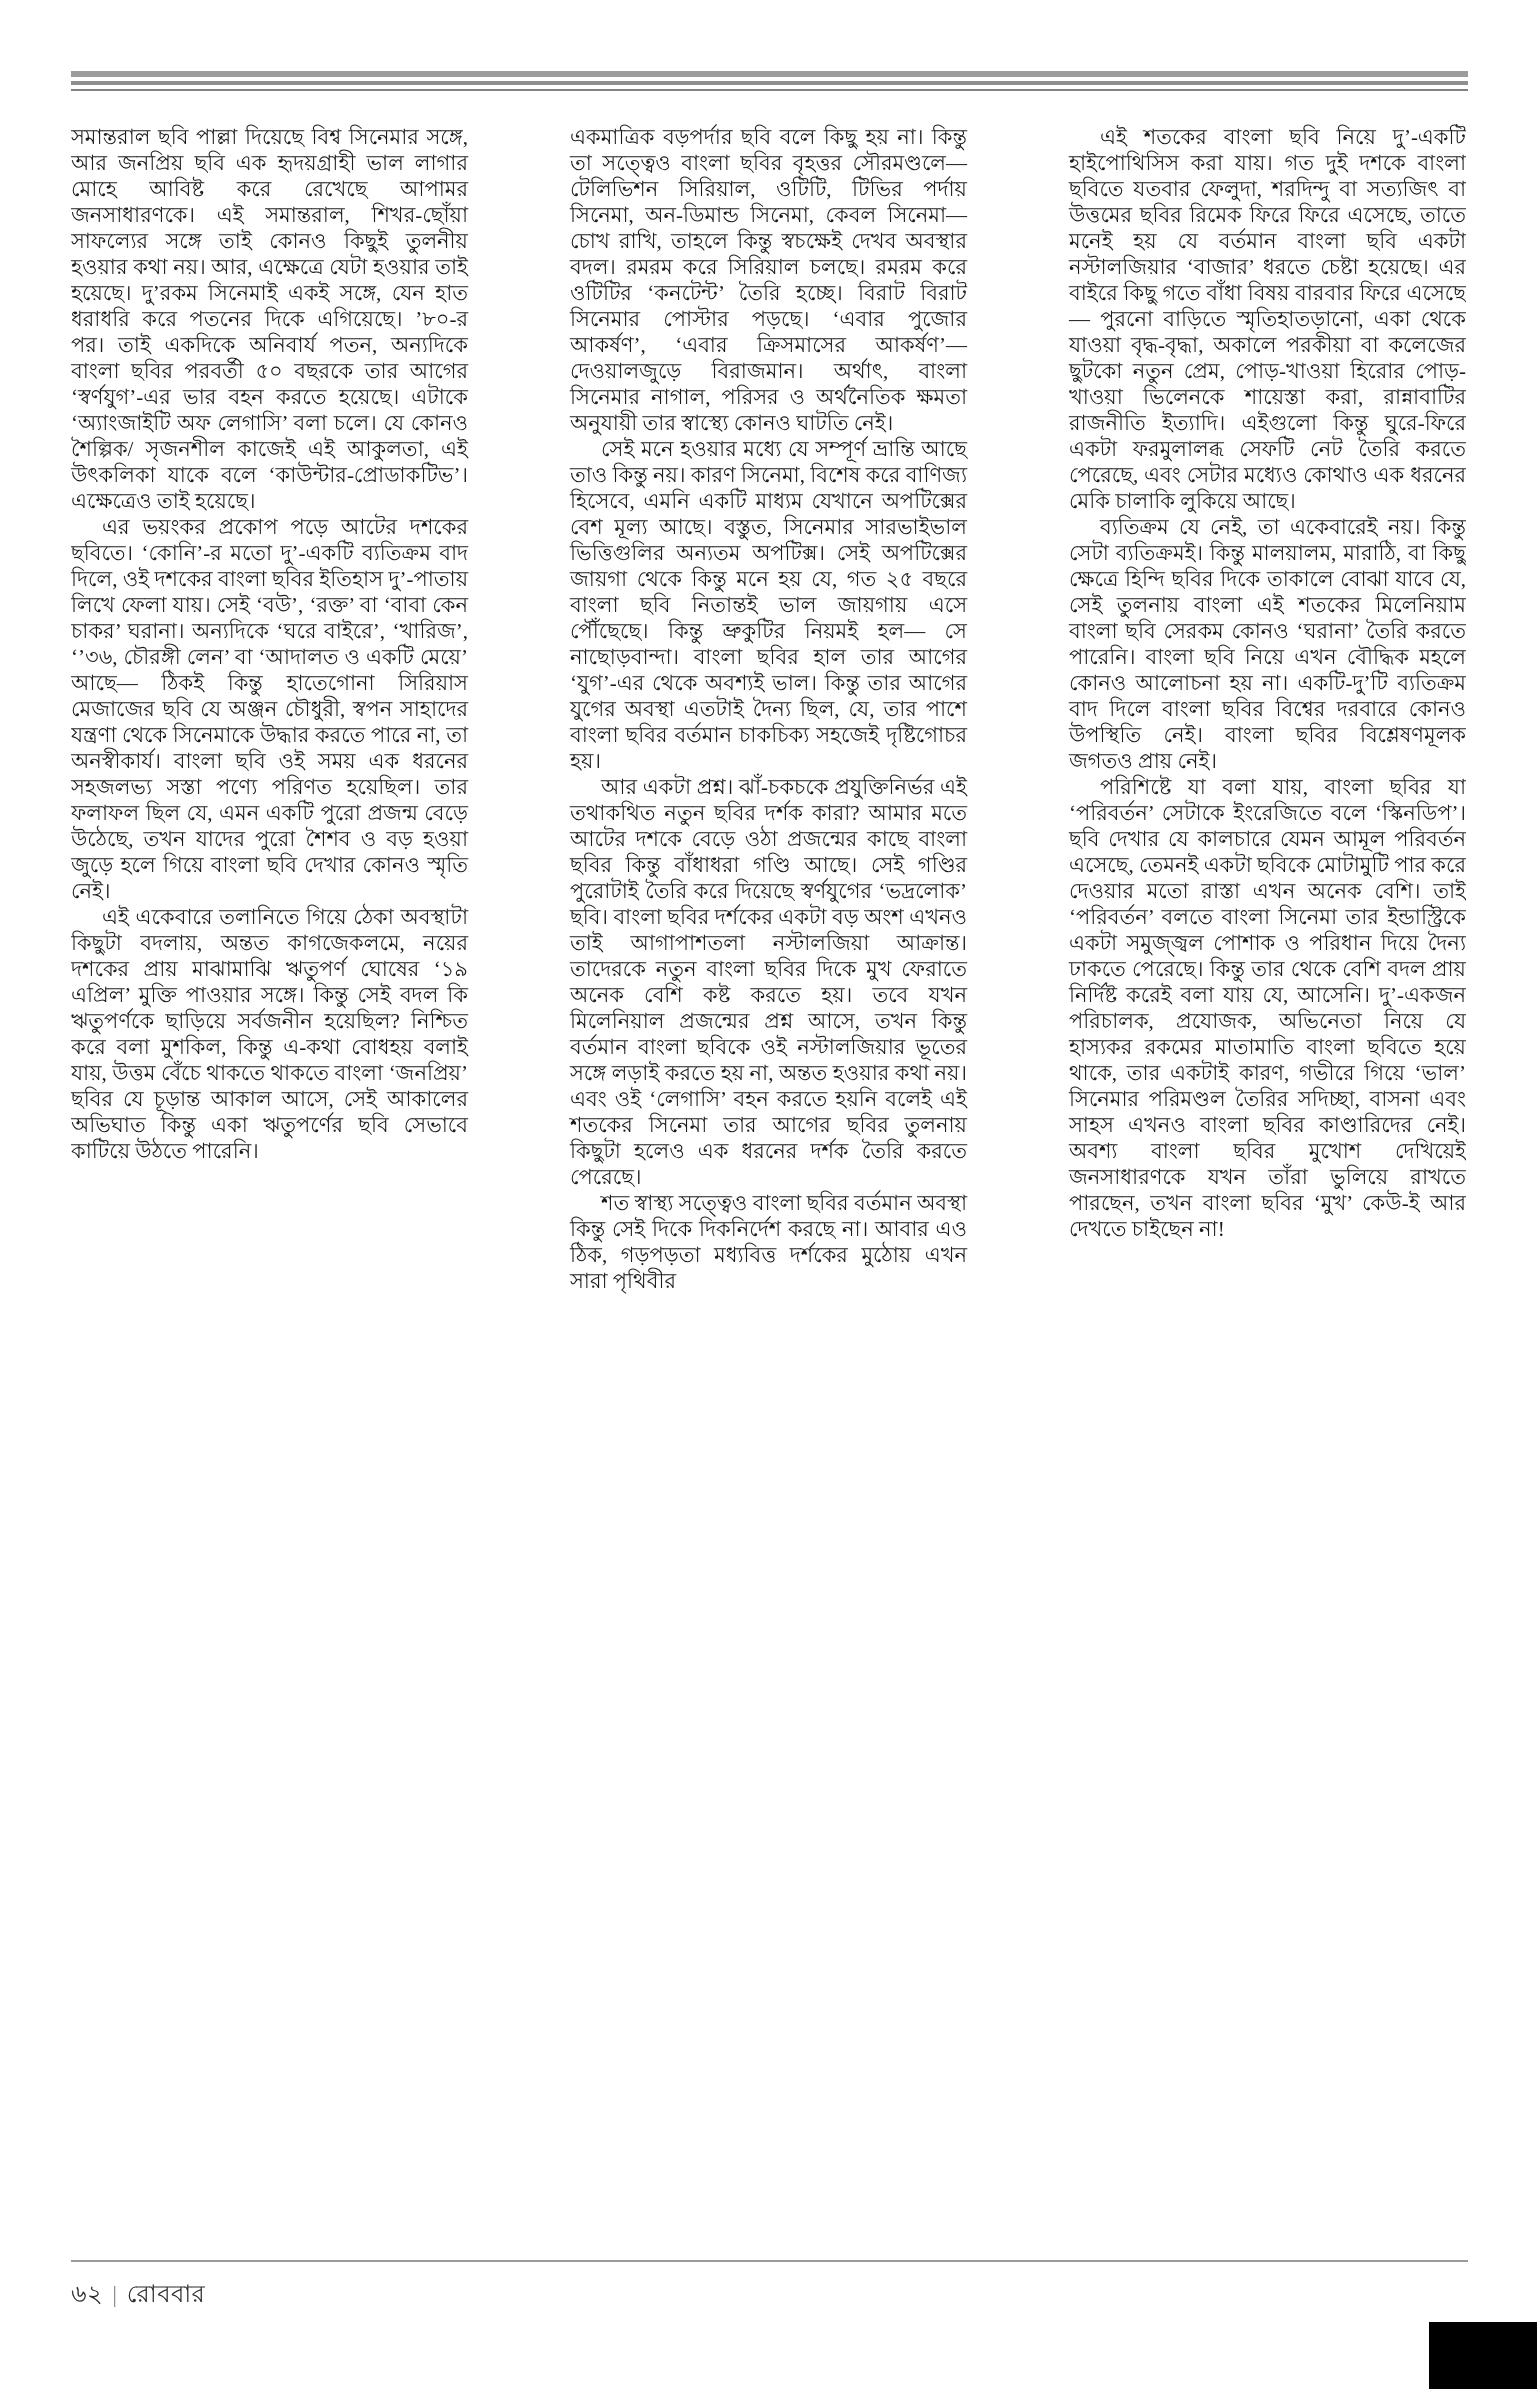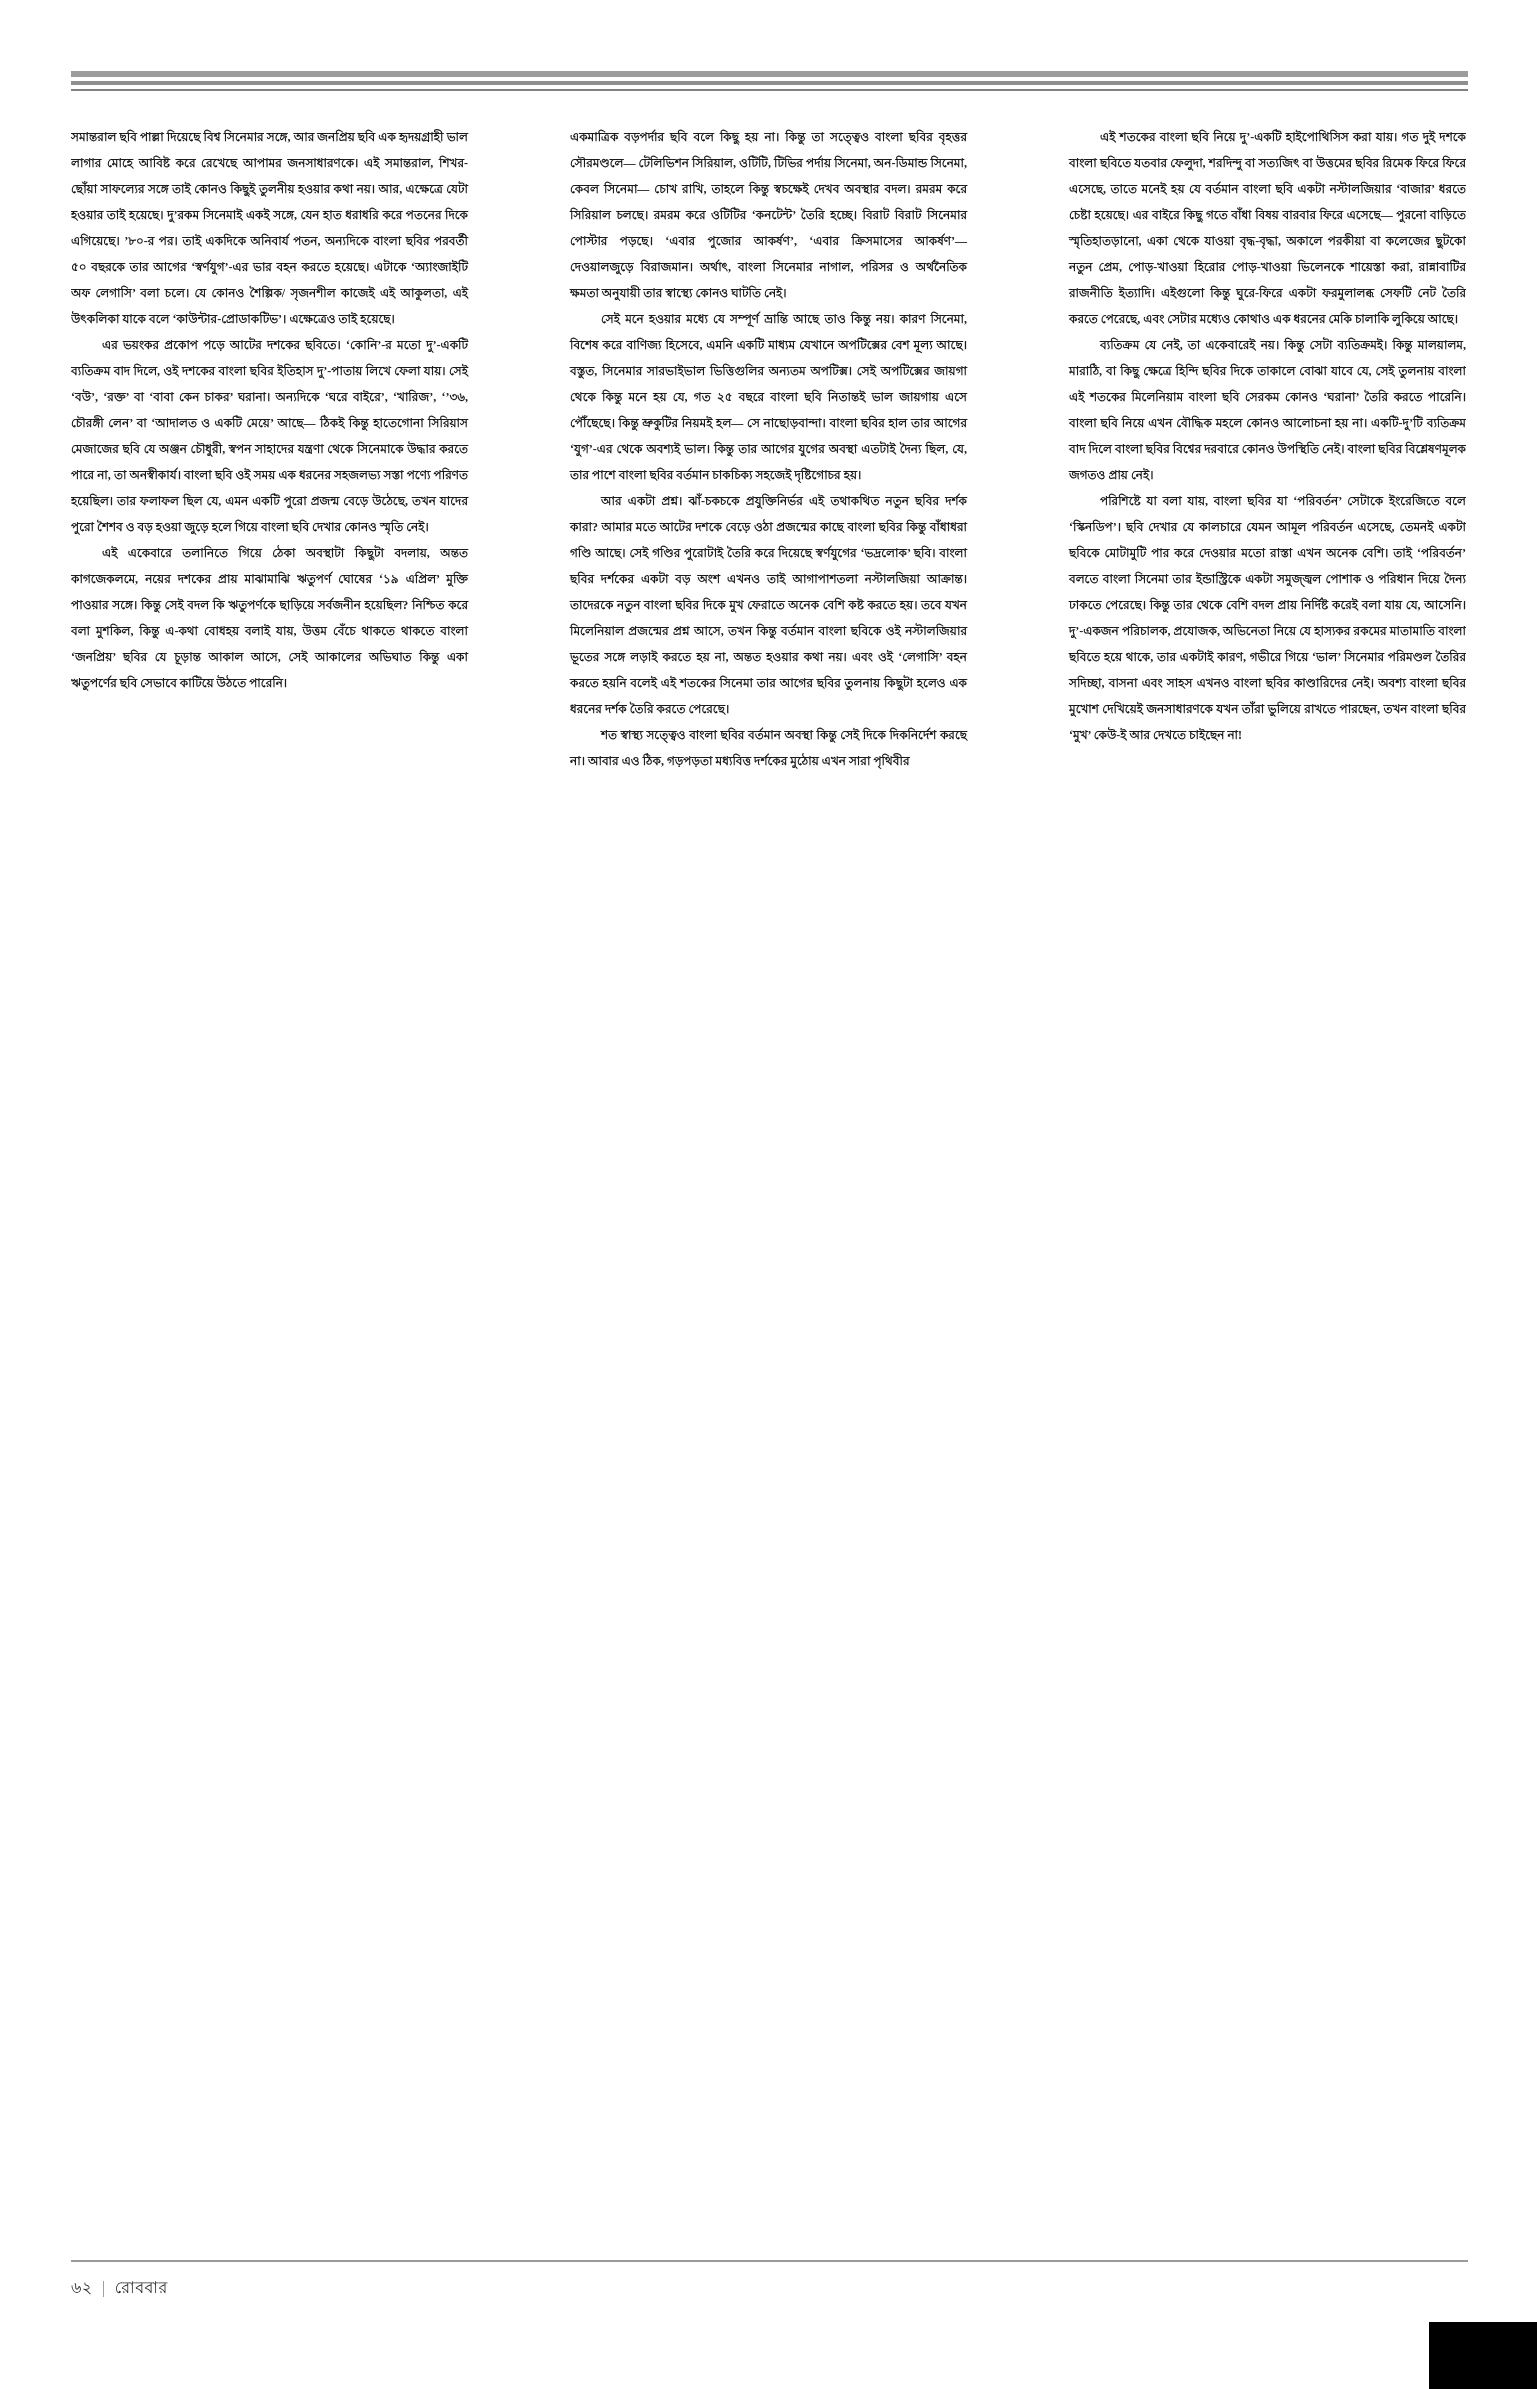--- a/index.html
+++ b/index.html
@@ -30,41 +30,40 @@
     left: 71px;
     width: 1395px;
     height: 2116px;
     display: flex;
     gap: 102px;
     overflow: hidden;
   }
   .col {
     width: 397px;
     flex: 0 0 397px;
-    font-size: 12px;
+    font-size: 21px;
     line-height: 26px;
     text-align: justify;
-    font-weight: bold;
   }
   .col p { margin: 0; padding: 0; }
   .col p.ind { text-indent: 31px; }
 
   .footer-rule {
     position: absolute;
     left: 71px;
     right: 70px;
     top: 2260px;
     height: 1.6px;
     background: #9a9a9a;
   }
   .footer {
     position: absolute;
     left: 71px;
     top: 2275px;
-    font-size: 16px;
+    font-size: 24px;
     color: #2e2e2e;
     letter-spacing: 0.4px;
   }
   .footer .sep { color: #8a8a8a; margin: 0 9.3px; font-weight: normal; }
   .corner-mark {
     position: absolute;
     right: 0;
     bottom: 0;
     width: 109px;
     height: 67px;

